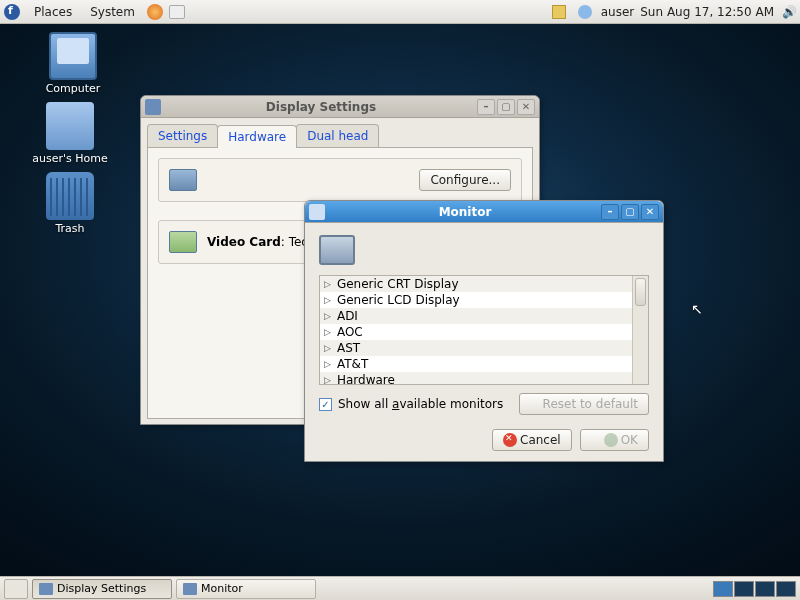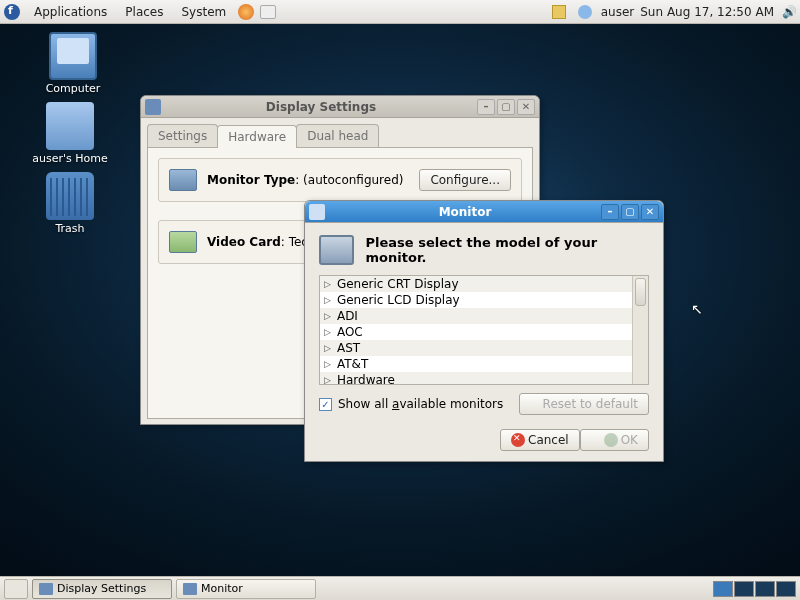--- a/index.html
+++ b/index.html
@@ -29,21 +29,21 @@
 .titlebar { height:22px; background:linear-gradient(#d6d3cc,#c4c0b7); border-bottom:1px solid #a8a49c; border-radius:6px 6px 0 0; display:flex; align-items:center; font-size:12px; font-weight:bold; color:#555; }
 .titlebar .t-icon{ width:16px;height:16px;margin:0 4px; background:#6a8cb8; border-radius:2px;}
 .titlebar .t-title{ flex:1; text-align:center; }
 .titlebar .t-btns{ display:flex; gap:2px; margin-right:4px;}
 .t-b{ width:18px;height:16px; background:#d8d5ce; border:1px solid #aaa; border-radius:2px; font-size:10px; line-height:14px; text-align:center; color:#666;}
 .win-active .titlebar { background:linear-gradient(#5aa6e6,#2f7fc8); color:#fff;}
 .win-active .titlebar .t-b { background:#4a94d6; border-color:#2f70a8; color:#fff;}
 
 
 .ds-tabs { display:flex; margin:6px 6px 0; font-size:12px; }
-.ds-tab { padding:4px 10px; border:1px solid #b0ada4; background:#e2dfd6; border-bottom:none; margin-right:-1px; color:#737373; border-radius:4px 4px 0 0;}
+.ds-tab { padding:4px 10px; border:1px solid #b0ada4; background:#e2dfd6; border-bottom:none; margin-right:-1px; color:#1d4ed8; border-radius:4px 4px 0 0;}
 .ds-tab.active { background:#f7f5ef; position:relative; top:1px;}
 .ds-pane { margin:0 6px 8px; border:1px solid #b0ada4; background:#f7f5ef; padding:10px; font-size:12px; }
 .ds-row { border:1px solid #ccc8bf; border-radius:3px; padding:10px; display:flex; align-items:center; gap:10px; margin-bottom:18px; background:#f4f2eb;}
 .ds-row .ricon{ width:28px;height:22px; background:linear-gradient(#9ab8d8,#6a8cb0); border:1px solid #5a7a9a; border-radius:2px;}
 .ds-row .ricon.card{ background:linear-gradient(#b8d8a0,#8ab870);}
 .ds-row b{ font-weight:bold;}
 .ds-row .btn{ margin-left:auto; }
 .btn { background:linear-gradient(#fdfdfb,#e6e3da); border:1px solid #a8a49a; border-radius:3px; padding:3px 10px; font-size:12px; color:#222;}
 .btn[disabled]{ color:#aaa;padding-left:23px; }
 
@@ -54,21 +54,21 @@
 .mon-head .mtxt{ font-weight:bold; font-size:13px;}
 .mon-listwrap{ border:1px solid #b4b0a6; background:#fff; height:110px; display:flex;}
 .mon-list{ flex:1; overflow:hidden;}
 .mon-list .li{ display:flex; align-items:center; gap:6px; padding:1px 4px; font-size:12px; border-bottom:0;}
 .mon-list .li:nth-child(odd){ background:#f2f0ea;}
 .mon-list .tri{ font-size:9px; color:#555;}
 .mon-scroll{ width:16px; background:#e8e5dc; border-left:1px solid #c8c4ba; position:relative;}
 .mon-scroll::before{content:"";position:absolute;top:2px;left:2px;right:2px;height:26px;background:linear-gradient(#f6f4ee,#d8d5cc);border:1px solid #b8b4aa;border-radius:3px;}
 .mon-foot1{ display:flex; align-items:center; margin-top:8px;}
 .chk{ width:13px;height:13px; border:1px solid #5a88c0; background:#fff; margin-right:6px; display:inline-flex; align-items:center; justify-content:center; font-size:10px; color:#2a6ab0;}
-.mon-foot2{ display:flex; justify-content:flex-end; gap:0; margin-top:14px;}
+.mon-foot2{ display:flex; justify-content:flex-end; gap:8px; margin-top:14px;}
 .btn .bicon{ display:inline-block; width:14px;height:14px; vertical-align:-3px; margin-right:3px;}
 .bicon.cancel{ background:#d43; border-radius:50%; position:relative;}
 .bicon.cancel::after{content:"✕"; color:#fff; font-size:9px; position:absolute; left:2px; top:0;}
 .bicon.ok{ background:#8a8; border-radius:50%; opacity:.5;}
 
 
 .bot-panel{ position:absolute; bottom:0; left:0; right:0; height:24px; background:linear-gradient(#f0eee9,#dedad2); border-top:1px solid #b8b4ac; display:flex; align-items:center; font-size:11px;}
 .show-desk{ width:24px;height:20px; margin:0 4px; border:1px solid #b0aca2; background:#e8e5dc; border-radius:2px;}
 .task{ height:20px; min-width:140px; border:1px solid #b4b0a6; background:linear-gradient(#f6f4ee,#e2dfd6); border-radius:2px; display:flex; align-items:center; padding:0 6px; margin-right:4px; gap:4px;}
 .task.active{ background:linear-gradient(#d8d4ca,#e8e5dc); border-color:#948f85;}
@@ -82,21 +82,20 @@
 .underline-key { text-decoration: underline; }
 </style>
 </head>
 <body>
 
 <div class="top-panel">
   <div class="panel-left">
     <div class="fedora-btn">
         <div class="fedora-logo"></div>
       </div>
-    <div class="menu-item">Applications</div>
     <div class="menu-item">Places</div>
     <div class="menu-item">System</div>
     <div class="panel-icon">
         <span style="width:16px;height:16px;background:radial-gradient(circle,#f8c060,#e06a20);border-radius:50%;display:block"></span>
       </div>
     <div class="panel-icon">
         <span style="width:16px;height:14px;background:#eee;border:1px solid #aaa;border-radius:2px;display:block"></span>
       </div>
   </div>
   <div class="panel-right">
@@ -138,21 +137,20 @@
     </div>
   </div>
   <div class="ds-tabs">
     <div class="ds-tab">Settings</div>
     <div class="ds-tab active">Hardware</div>
     <div class="ds-tab">Dual head</div>
   </div>
   <div class="ds-pane" style="height:272px">
     <div class="ds-row">
       <div class="ricon"></div>
-      <div><b>Monitor Type</b>: <span>(autoconfigured)</span></div>
       <button class="btn"><span>Configure...</span></button>
     </div>
     <div class="ds-row">
       <div class="ricon card"></div>
       <div><b>Video Card</b>: <span>Techn</span></div>
     </div>
   </div>
 </div>
 
 <div class="win win-active" style="left:304px; top:200px; width:360px;">
@@ -161,21 +159,20 @@
     <div class="t-title">Monitor</div>
     <div class="t-btns">
       <div class="t-b">–</div>
       <div class="t-b">▢</div>
       <div class="t-b">✕</div>
     </div>
   </div>
   <div class="mon-body">
     <div class="mon-head">
       <div class="micon"></div>
-      <div class="mtxt">Please select the model of your monitor.</div>
     </div>
     <div class="mon-listwrap">
       <div class="mon-list">
         <div class="li">
             <span class="tri">▷</span>
             <span>Generic CRT Display</span>
           </div>
         <div class="li">
             <span class="tri">▷</span>
             <span>Generic LCD Display</span>

